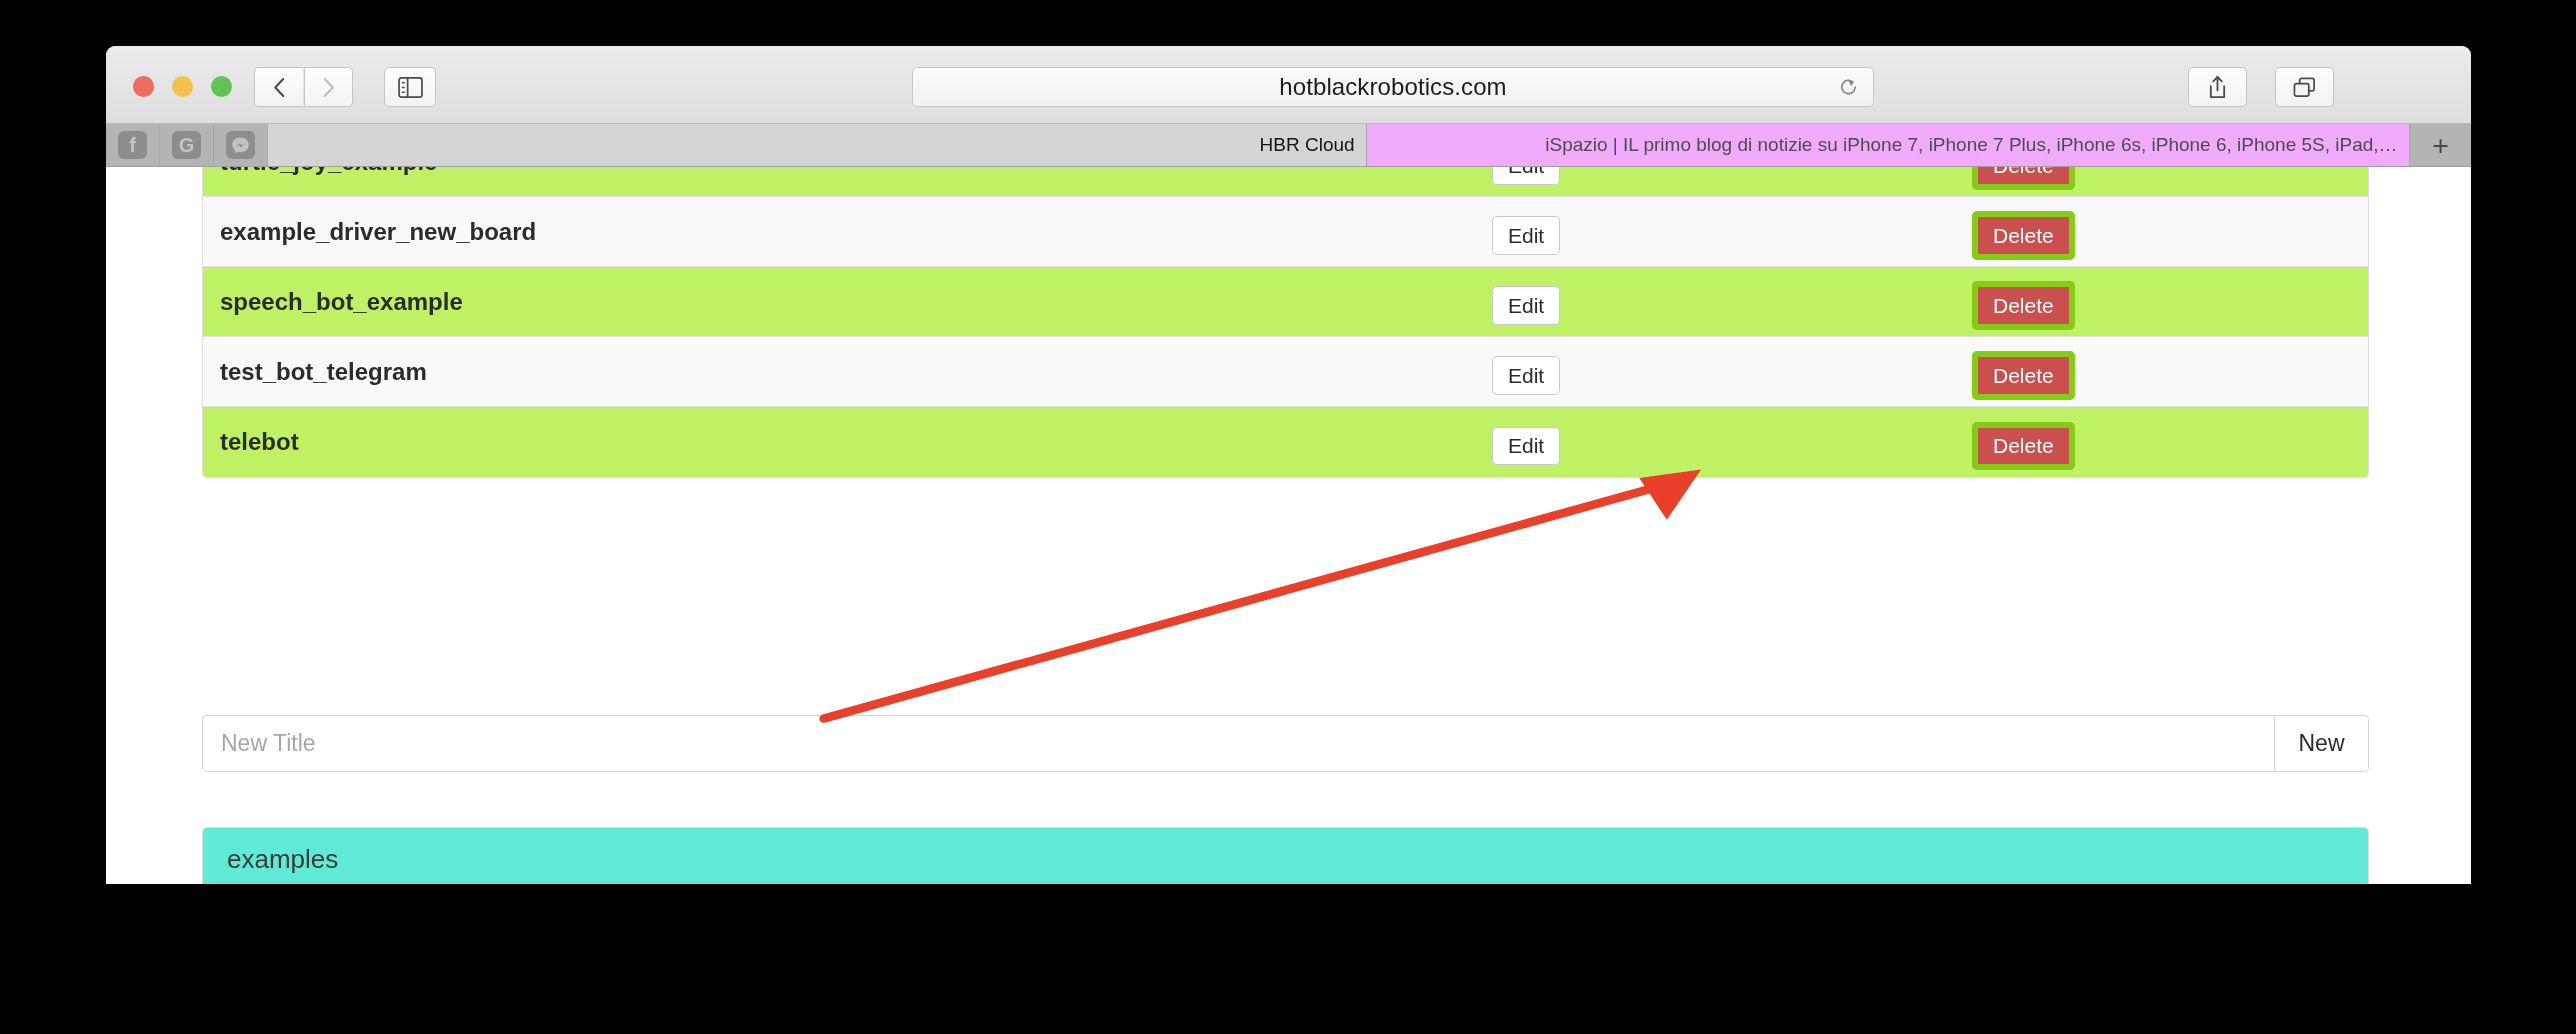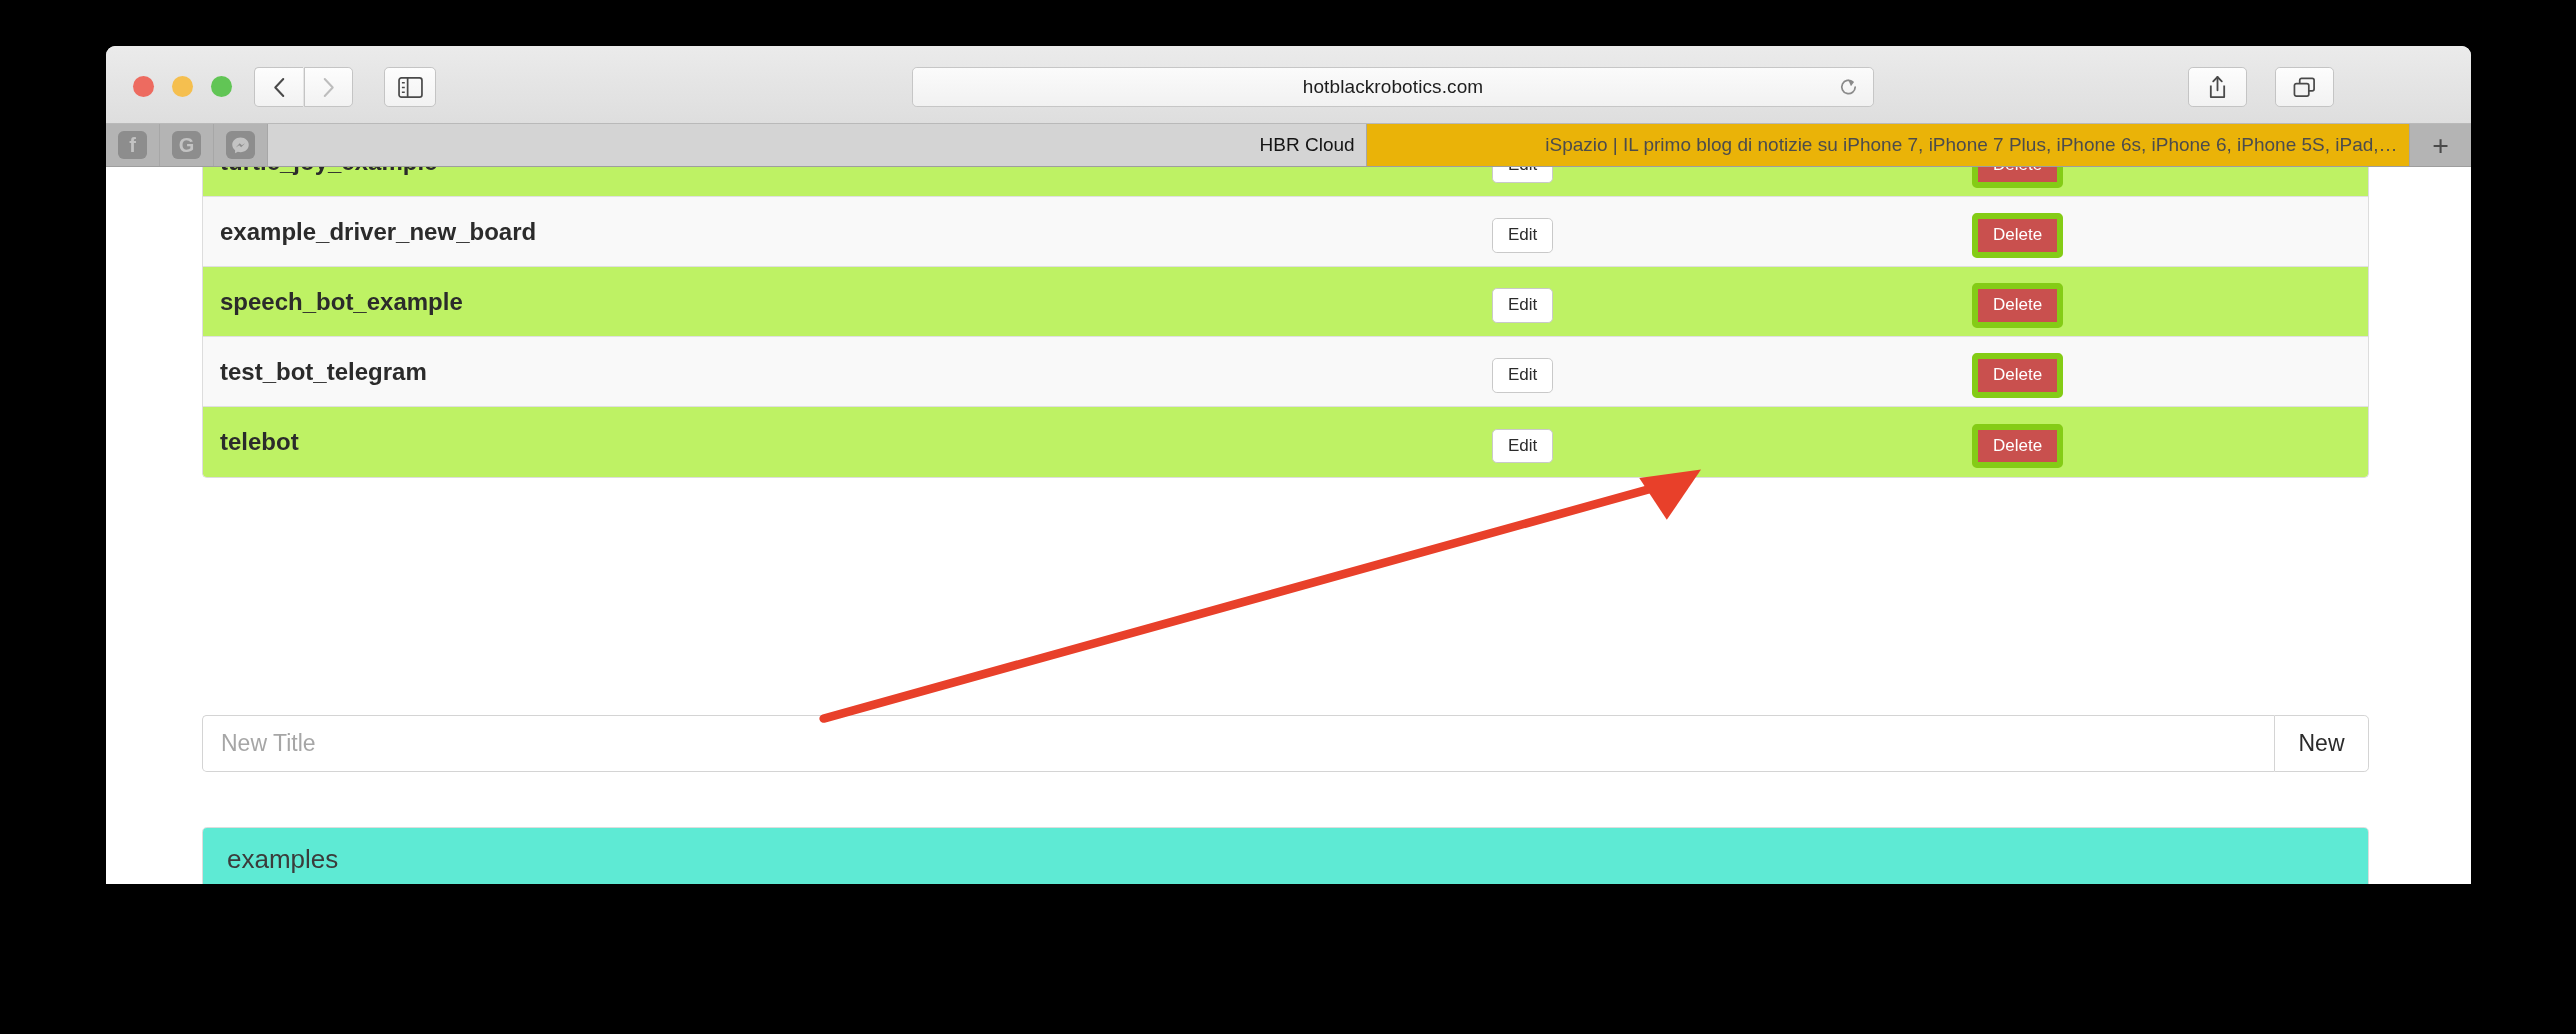--- a/index.html
+++ b/index.html
@@ -86,21 +86,21 @@
     height: 40px;
     background: linear-gradient(to bottom, #fbfbfb, #f1f1f1);
     border: 1px solid #c6c6c6;
     border-radius: 4.8px;
     box-sizing: border-box;
     display: flex;
     align-items: center;
     justify-content: center;
   }
   .url-text {
-    font-size: 19px;
+    font-size: 24px;
     color: #1d1d1d;
     letter-spacing: 0.1px;
   }
   .reload {
     position: absolute;
     right: 13.3px;
     top: 50%;
     transform: translateY(-50%);
     width: 23px;
     height: 23px;
@@ -165,21 +165,21 @@
     overflow: hidden;
     white-space: nowrap;
     padding: 0 11.4px;
   }
   .tab.active {
     background: #d4d4d4;
     color: #141414;
     flex: 0 0 1099px;
   }
   .tab.inactive {
-    background: #eab308;
+    background: #f0abfc;
     color: #4c4c4c;
     flex: 1 1 auto;
   }
   .newtab {
     width: 61px;
     height: 100%;
     display: flex;
     align-items: center;
     justify-content: center;
     background: #b4b4b4;
@@ -242,21 +242,21 @@
   .cell-right {
     flex: 1 1 auto;
     display: flex;
     justify-content: flex-start;
     padding-left: 166px;
     box-sizing: border-box;
   }
 
   .btn {
     font-family: "Liberation Sans", sans-serif;
-    font-size: 17px;
+    font-size: 21px;
     padding: 6.7px 15px;
     border-radius: 4.8px;
     box-sizing: border-box;
     line-height: 1.1;
     white-space: nowrap;
     margin-top: 8px;
   }
   .btn-default {
     background: #ffffff;
     border: 1px solid #c9c9c9;

